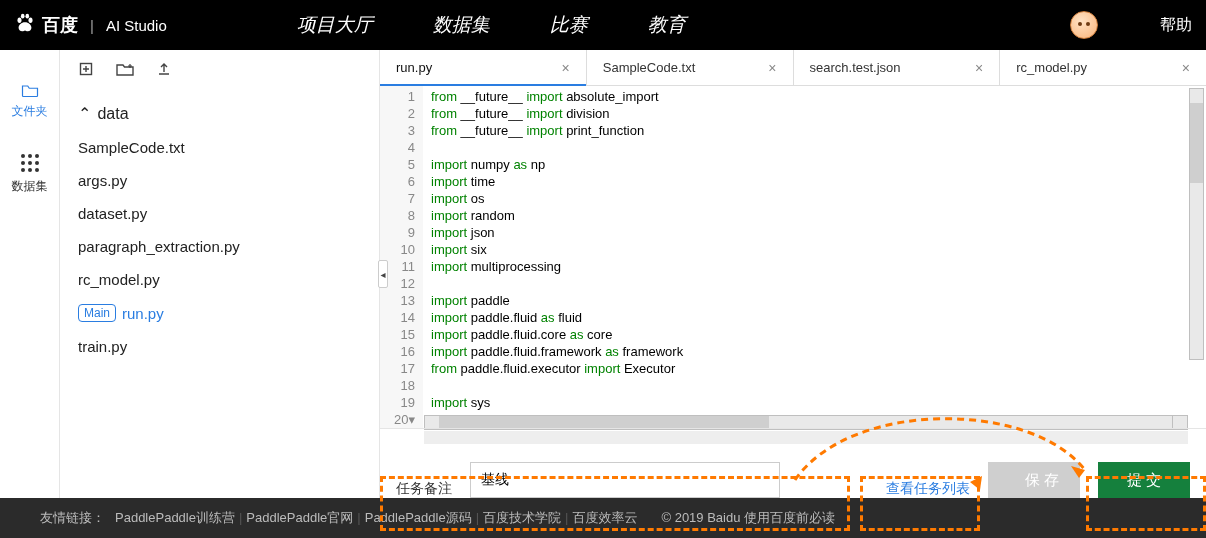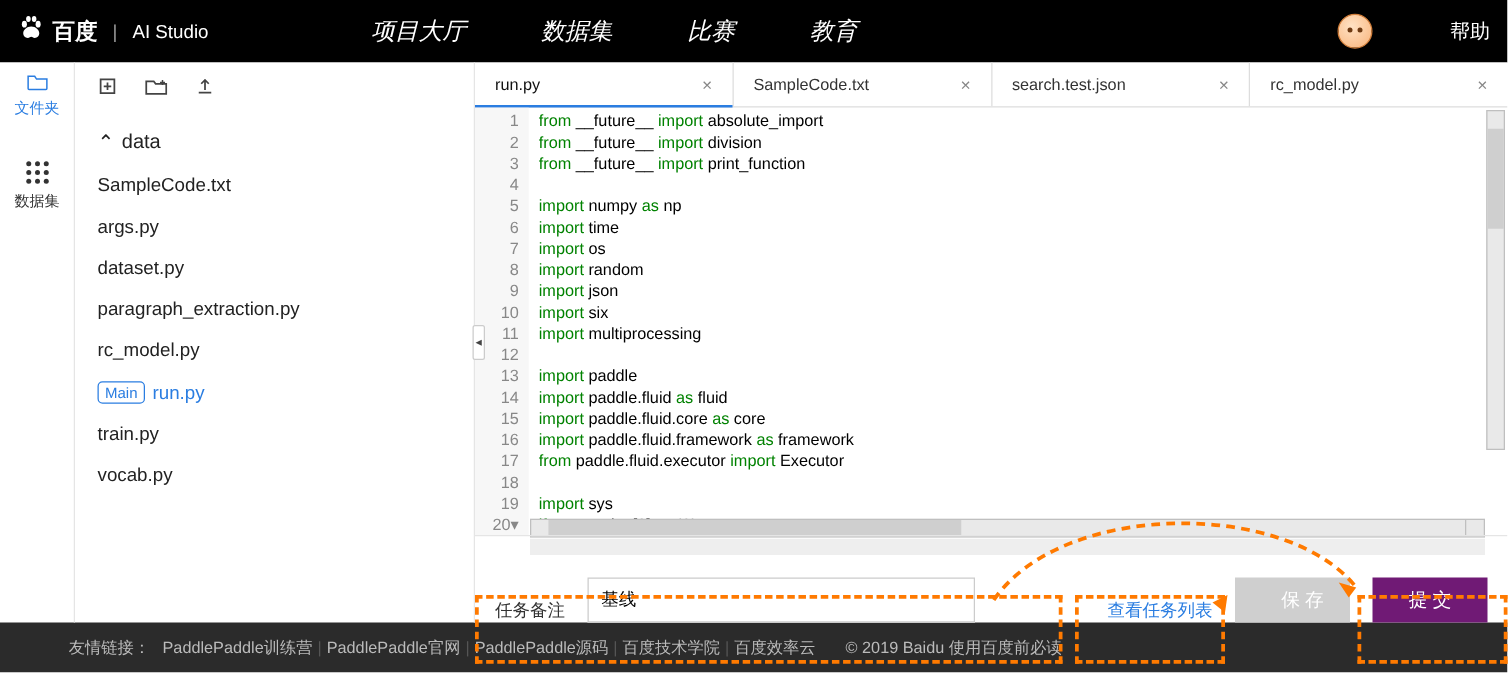--- a/index.html
+++ b/index.html
@@ -11,21 +11,21 @@
 .logo-paw svg { width:22px; height:22px; }
 .logo-divider { margin:0 6px; opacity:.6; }
 .nav { display:flex; gap:60px; margin-left:130px; }
 .nav a { color:#fff; font-size:19px; cursor:pointer;font-style:italic; }
 .top-right { margin-left:auto; display:flex; align-items:center; gap:62px; }
 .avatar { width:28px; height:28px; border-radius:50%; background:radial-gradient(circle at 40% 35%,#ffe2c4,#f8b37a); border:1px solid #cf7d3a; position:relative;}
 .avatar::before,.avatar::after{content:"";position:absolute;width:4px;height:4px;background:#6e3a12;border-radius:50%;top:10px;}
 .avatar::before{left:7px;} .avatar::after{right:7px;}
 
 .main { display:flex; height:448px; background:#fff; }
-.leftbar { width:60px; border-right:1px solid #e5e5e5; padding-top:8px; display:flex; flex-direction:column; align-items:center; gap:34px; }
+.leftbar { width:60px; border-right:1px solid #e5e5e5; padding-top:33px; display:flex; flex-direction:column; align-items:center; gap:34px; }
 .leftbar-item { display:flex; flex-direction:column; align-items:center; font-size:12px; gap:6px; cursor:pointer; color:#333; }
 .leftbar-item.active { color:#2a7de1; }
 
 .filepanel { width:320px; border-right:1px solid #e5e5e5; }
 .file-toolbar { height:42px; display:flex; align-items:center; gap:22px; padding-left:18px; color:#555; }
 .file-toolbar span{cursor:pointer;}
 .file-tree { padding:4px 0 0 14px; font-size:15px; color:#222; }
 .file-row { padding:8px 4px; cursor:pointer; display:flex; align-items:center; gap:6px;}
 .file-row.active { color:#2a7de1; }
 .main-badge { border:1px solid #2a7de1; color:#2a7de1; border-radius:4px; font-size:12px; padding:0 5px; line-height:16px;}
@@ -51,29 +51,29 @@
 .scroll-y{position:absolute;right:2px;top:2px;bottom:68px;width:15px;border:1px solid #bfbfbf;background:#e9e9e9;}
 .scroll-y-knob{position:absolute;top:14px;left:0;right:0;height:80px;background:#cfcfcf;}
 .bot-bar{position:absolute;left:44px;right:18px;bottom:54px;height:13px;background:#eee;}
 
 .action-bar { height:70px; border-top:1px solid #e5e5e5; display:flex; align-items:flex-end; padding:0 16px; gap:18px; position:relative;}
 .action-label { font-size:14px; color:#333; }
 .action-input { width:310px; height:36px; border:1px solid #ccc; padding:0 10px; font-size:14px;}
 .link-btn { color:#2a7de1; font-size:14px; cursor:pointer; }
 .btn { width:92px; height:36px; border:none; font-size:15px; cursor:pointer; color:#fff;}
 .btn-save { background:#cfcfcf;padding-left:16px; }
-.btn-submit { background:#701a75; }
+.btn-submit { background:#15803d; }
 
 .dashgrp{position:absolute;border:3px dashed #ff7a00;z-index:5;}
 .dash1{left:380px; top:476px; width:470px; height:55px;}
 .dash2{left:860px; top:476px; width:120px; height:55px;}
 .dash3{left:1086px; top:476px; width:120px; height:55px;}
 .arrow-svg{position:absolute;left:790px;top:410px;width:320px;height:100px;z-index:4;pointer-events:none;}
 
-.footer{height:40px;background:#2b2b2b;color:#bbb;font-size:13px;display:flex;align-items:center;padding:0 55px;gap:10px;white-space:nowrap;}
+.footer{height:40px;background:#2b2b2b;color:#bbb;font-size:13px;display:flex;align-items:center;padding:0 40px;gap:10px;white-space:nowrap;}
 .footer a{color:#bbb;cursor:pointer;}
 .fsep{color:#555;margin:0 4px;}
 
 .folder-icon{width:18px;height:14px;display:inline-block;}
 .grid-icon{display:grid;grid-template-columns:repeat(3,4px);grid-template-rows:repeat(3,4px);gap:3px;}
 .grid-icon i{width:4px;height:4px;background:#333;border-radius:50%;display:block;}
 </style>
 </head>
 <body>
 
@@ -165,23 +165,20 @@
           </div>
           <div class="file-row">
             <span>rc_model.py</span>
           </div>
           <div class="file-row active">
             <span class="main-badge">Main</span>
             <span>run.py</span>
           </div>
           <div class="file-row">
             <span>train.py</span>
-          </div>
-          <div class="file-row">
-            <span>vocab.py</span>
           </div>
         </div>
     </div>
   </div>
 
   <div class="editor-area">
     <div class="fold-handle">◂</div>
     <div class="tabs" id="tabs">
         <div class="tab active">
           <span>run.py</span>

